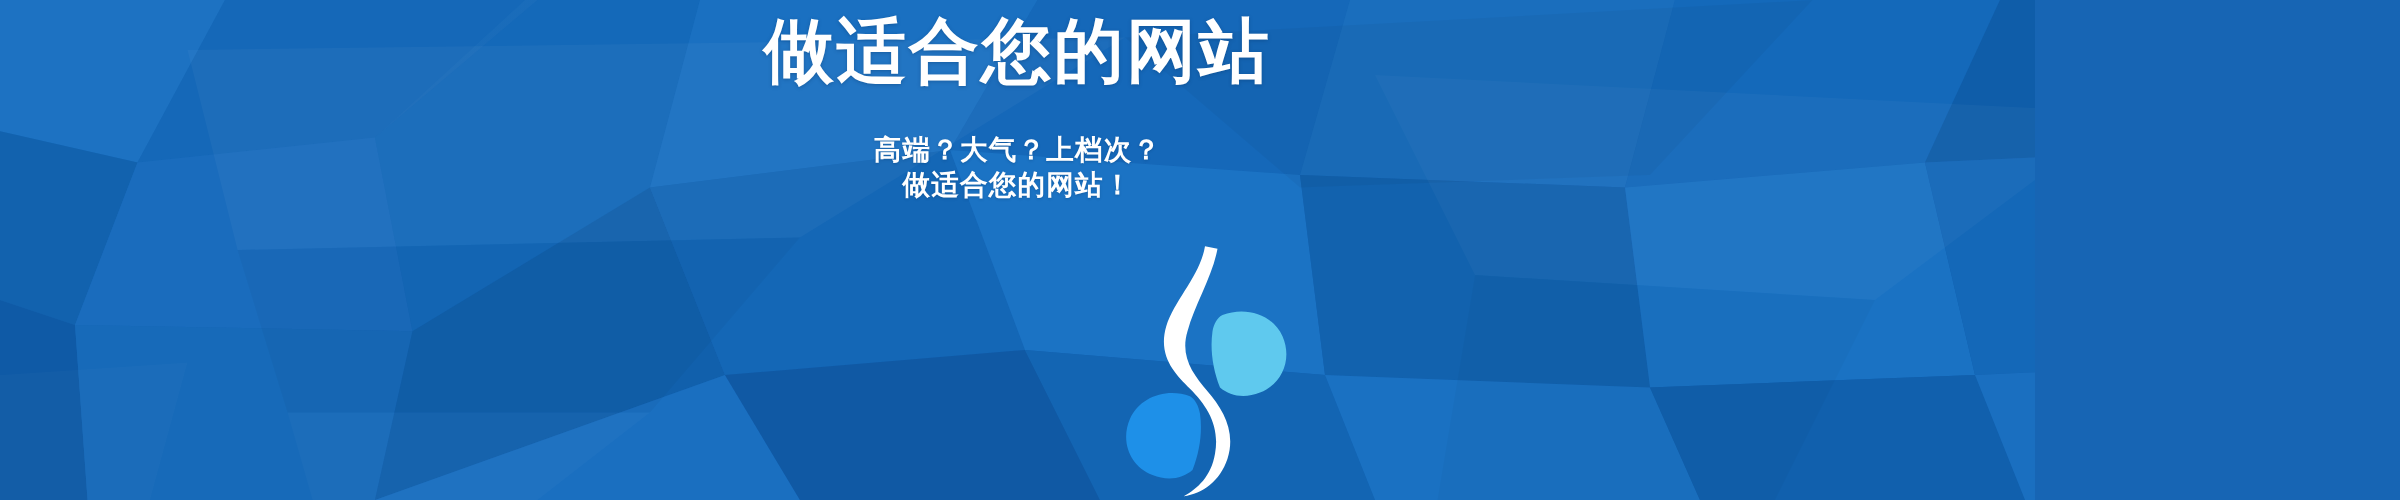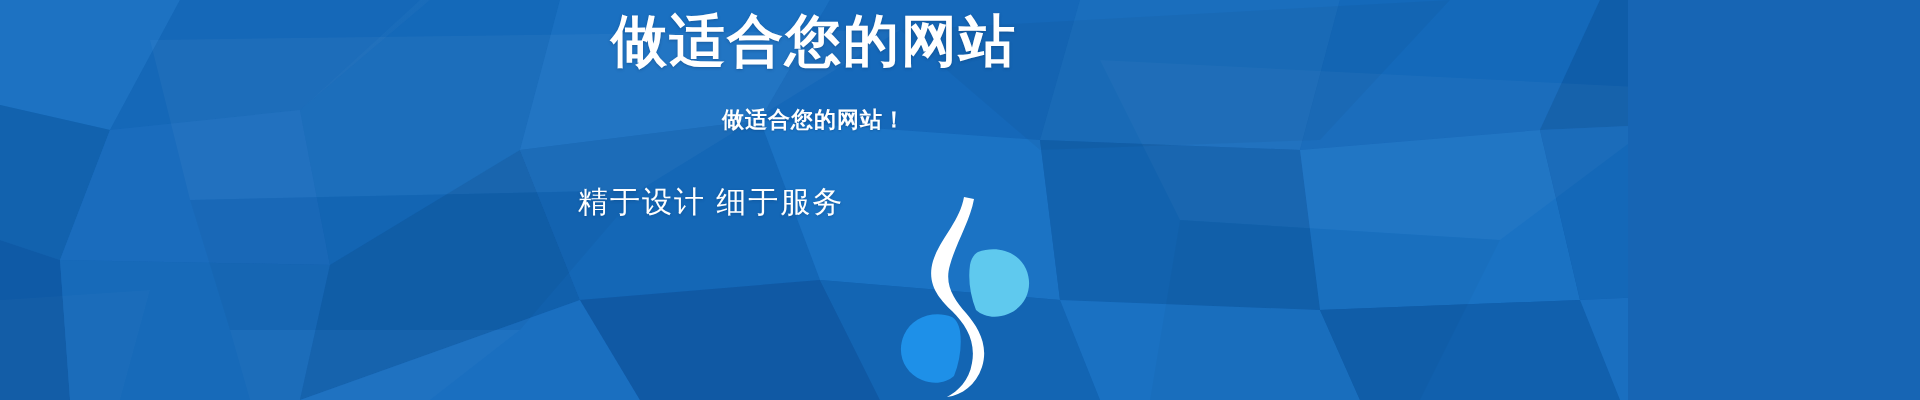--- a/index.html
+++ b/index.html
@@ -164,25 +164,25 @@
     <polygon points="0,300 150,290 120,400 0,400" fill="#ffffff" opacity="0.02"></polygon>
     <polygon points="1640,150 1920,180 1920,330 1700,310" fill="#ffffff" opacity="0.025"></polygon>
   </svg>
 
   <div id="content">
 
     <div class="main-title">做适合您的网站</div>
 
 
     <div class="slogan-block">
+      <div class="slogan-line">高端？大气？上档次？</div>
       <div class="slogan-line">做适合您的网站！</div>
     </div>
 
     <div class="bottom-row">
-      <div class="tagline left">精于设计 细于服务</div>
     </div>
 
   </div>
 
   <svg id="logo-mark" viewBox="0 0 130 205">
 
     <path d="M64,2
              C 60,26 40,44 33,66
              C 26,90 40,104 52,116
              C 66,130 76,146 72,168

